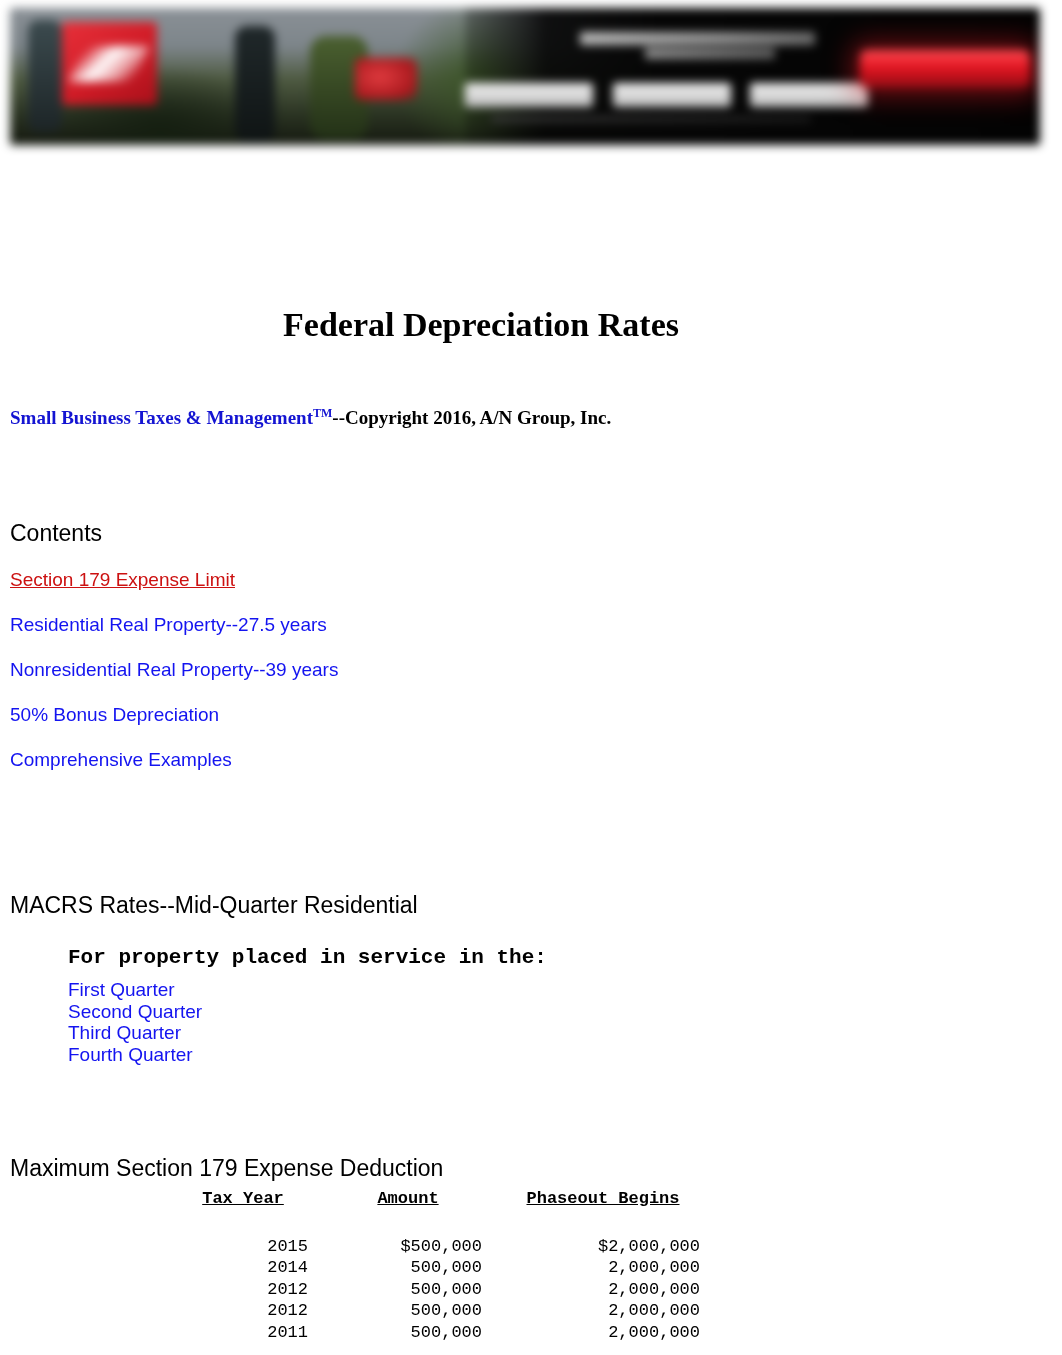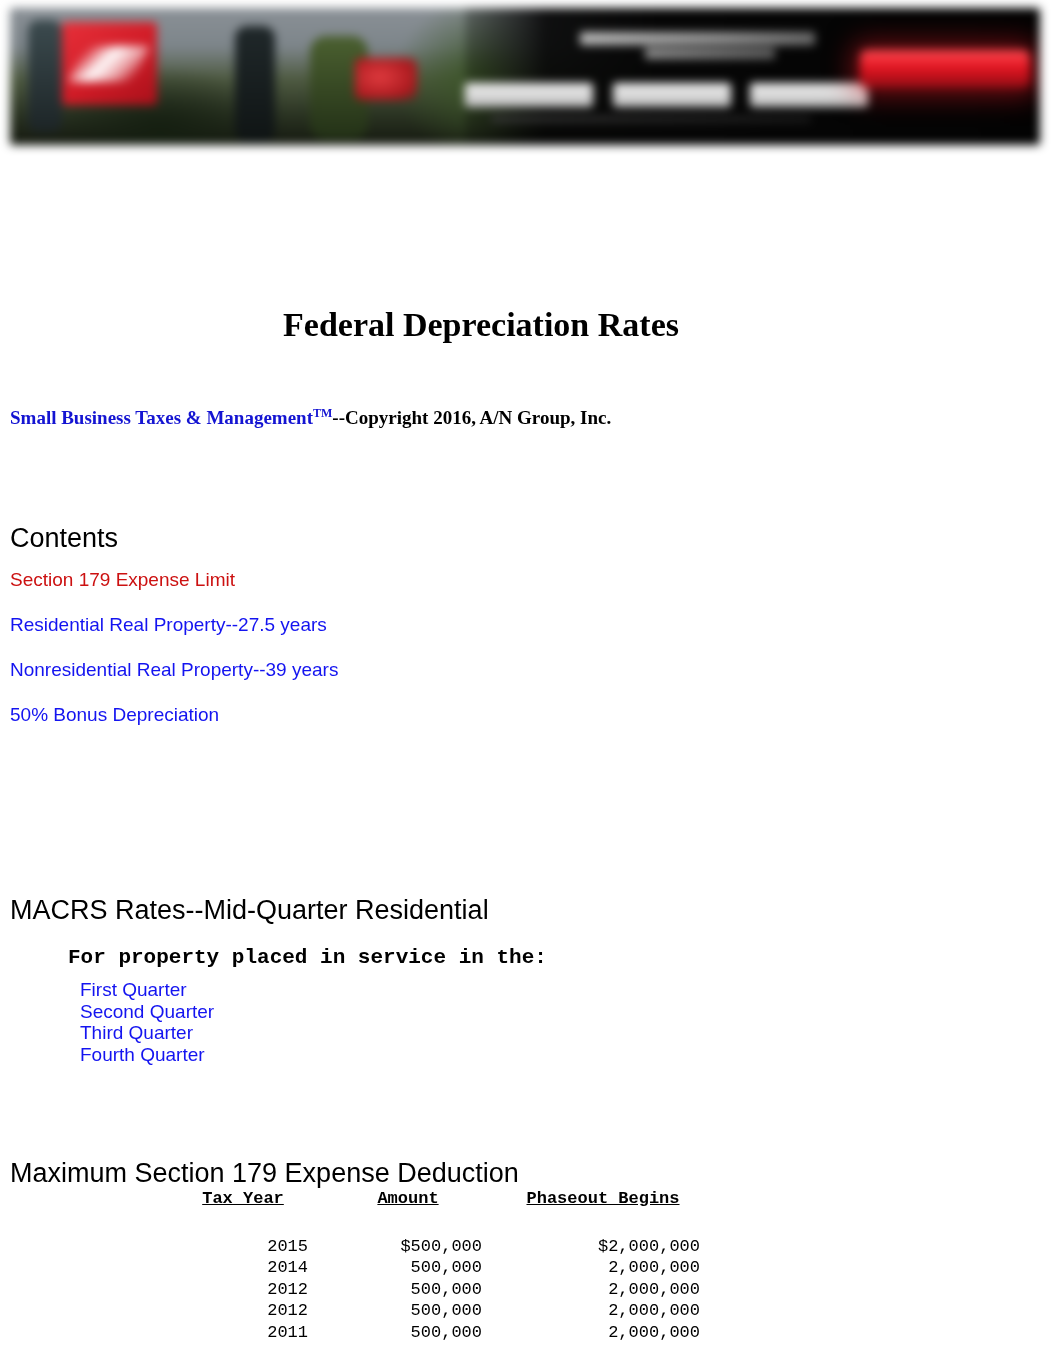--- a/index.html
+++ b/index.html
@@ -160,21 +160,21 @@
     font-size: 12px;
     vertical-align: super;
     color: #1414d2;
   }
 
   
   .h-sans {
     position: absolute;
     left: 10px;
     font-family: "Liberation Sans", "DejaVu Sans", sans-serif;
-    font-size: 27px;
+    font-size: 23px;
     font-weight: normal;
     color: #000000;
     white-space: nowrap;
   }
   #contents-heading          { top: 501px; }
   #mid-quarter-heading       { top: 873px; }
   #sec179-heading            { top: 1136px; }
 
   
   .toc {
@@ -185,38 +185,37 @@
   }
   .toc a {
     display: block;
     font-family: "Liberation Sans", "DejaVu Sans", sans-serif;
     font-size: 19px;
     line-height: 45px;
     text-decoration: none;
     color: #1414f0;
     white-space: nowrap;
   }
-  .toc a.visited { color: #cc1111; }
+  .toc a.visited { color: #cc1111; text-decoration: underline; }
 
   
   .mq-lead {
     position: absolute;
     left: 68px;
     top: 925px;
     font-family: Liberation Mono, monospace;
     font-size: 21px;
     font-weight: bold;
     color: #000000;
     white-space: nowrap;
   }
   .quarter-list {
     position: absolute;
     left: 68px;
     top: 979px;
-    margin-left: 12px;
   }
   .quarter-list a {
     display: block;
     font-family: "Liberation Sans", "DejaVu Sans", sans-serif;
     font-size: 19px;
     line-height: 21.5px;
     text-decoration: none;
     color: #1414f0;
     white-space: nowrap;
   }
@@ -280,20 +279,21 @@
 
 <div class="byline"><a class="sbtm" href="#">Small Business Taxes &amp; Management</a><span class="tm">TM</span><span>--Copyright 2016, A/N Group, Inc.</span></div>
 
 <h2 class="h-sans" id="contents-heading">Contents</h2>
 
 <nav class="toc">
   <a href="#" class="visited">Section 179 Expense Limit</a>
   <a href="#">Residential Real Property--27.5 years</a>
   <a href="#">Nonresidential Real Property--39 years</a>
   <a href="#">50% Bonus Depreciation</a>
+  <a href="#">Comprehensive Examples</a>
 </nav>
 
 <h2 class="h-sans" id="mid-quarter-heading">MACRS Rates--Mid-Quarter Residential</h2>
 
 <p class="mq-lead">For property placed in service in the:</p>
 
 <nav class="quarter-list">
   <a href="#">First Quarter</a>
   <a href="#">Second Quarter</a>
   <a href="#">Third Quarter</a>

